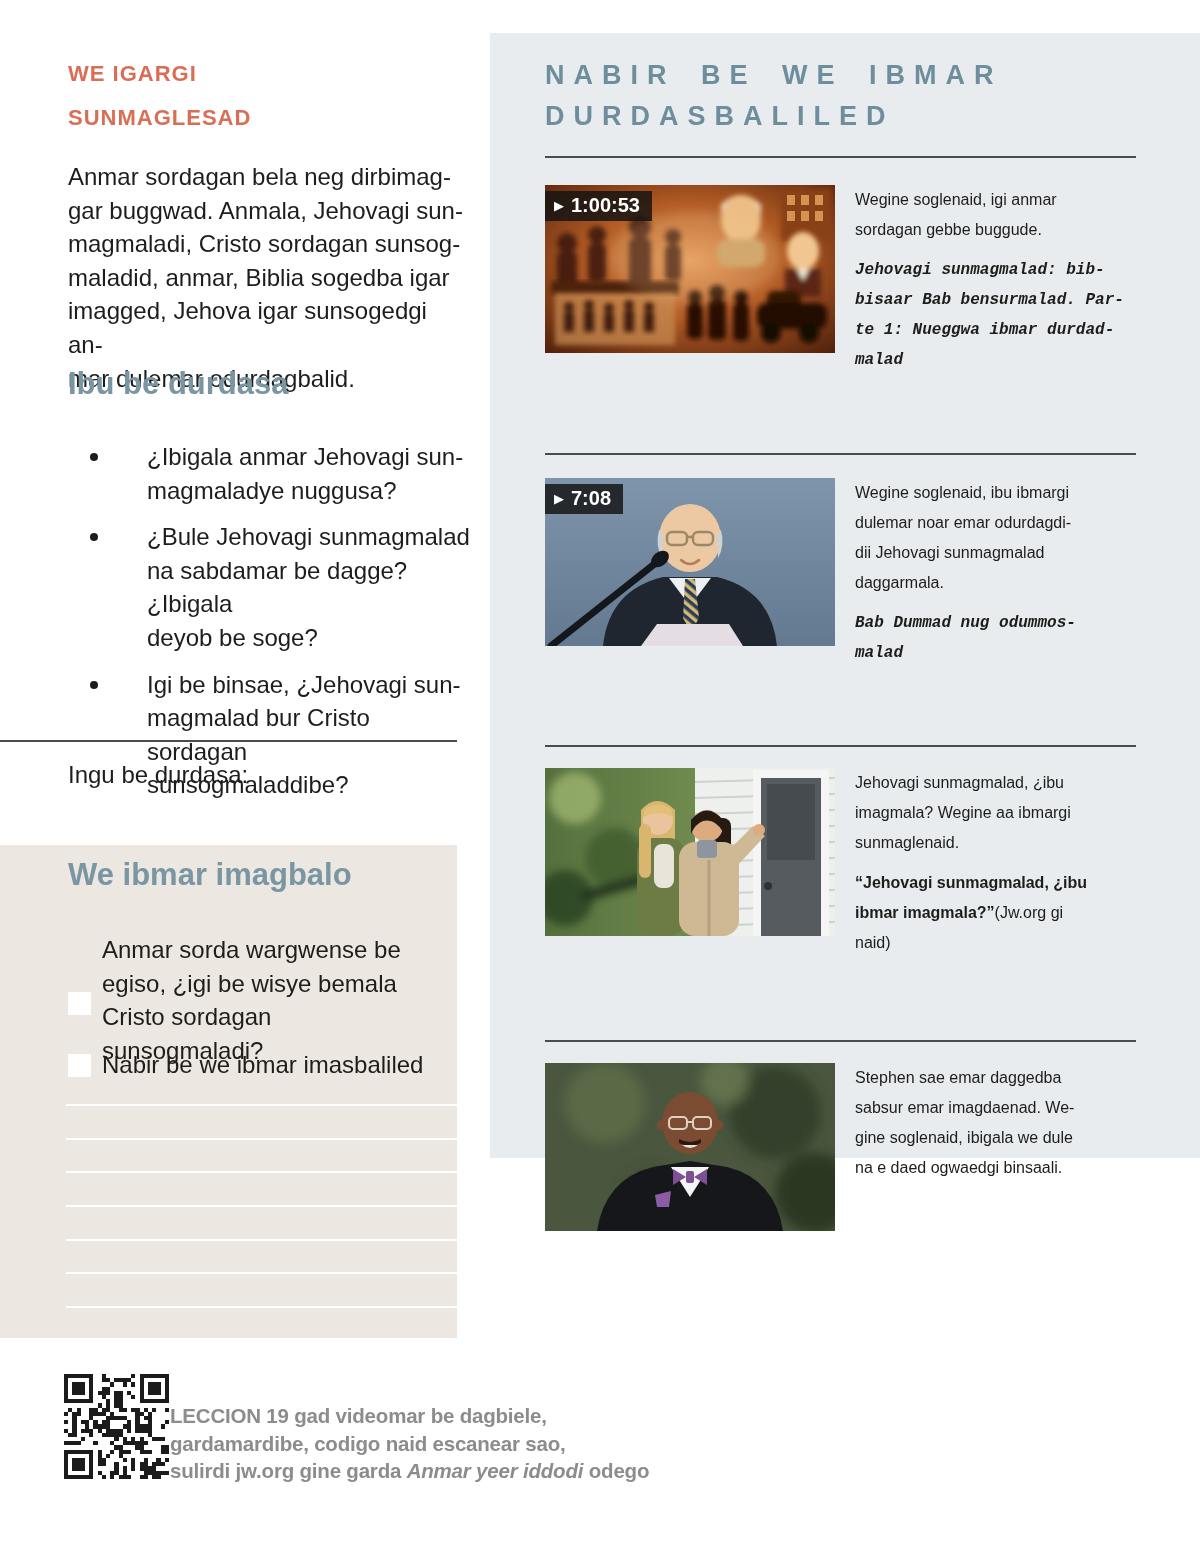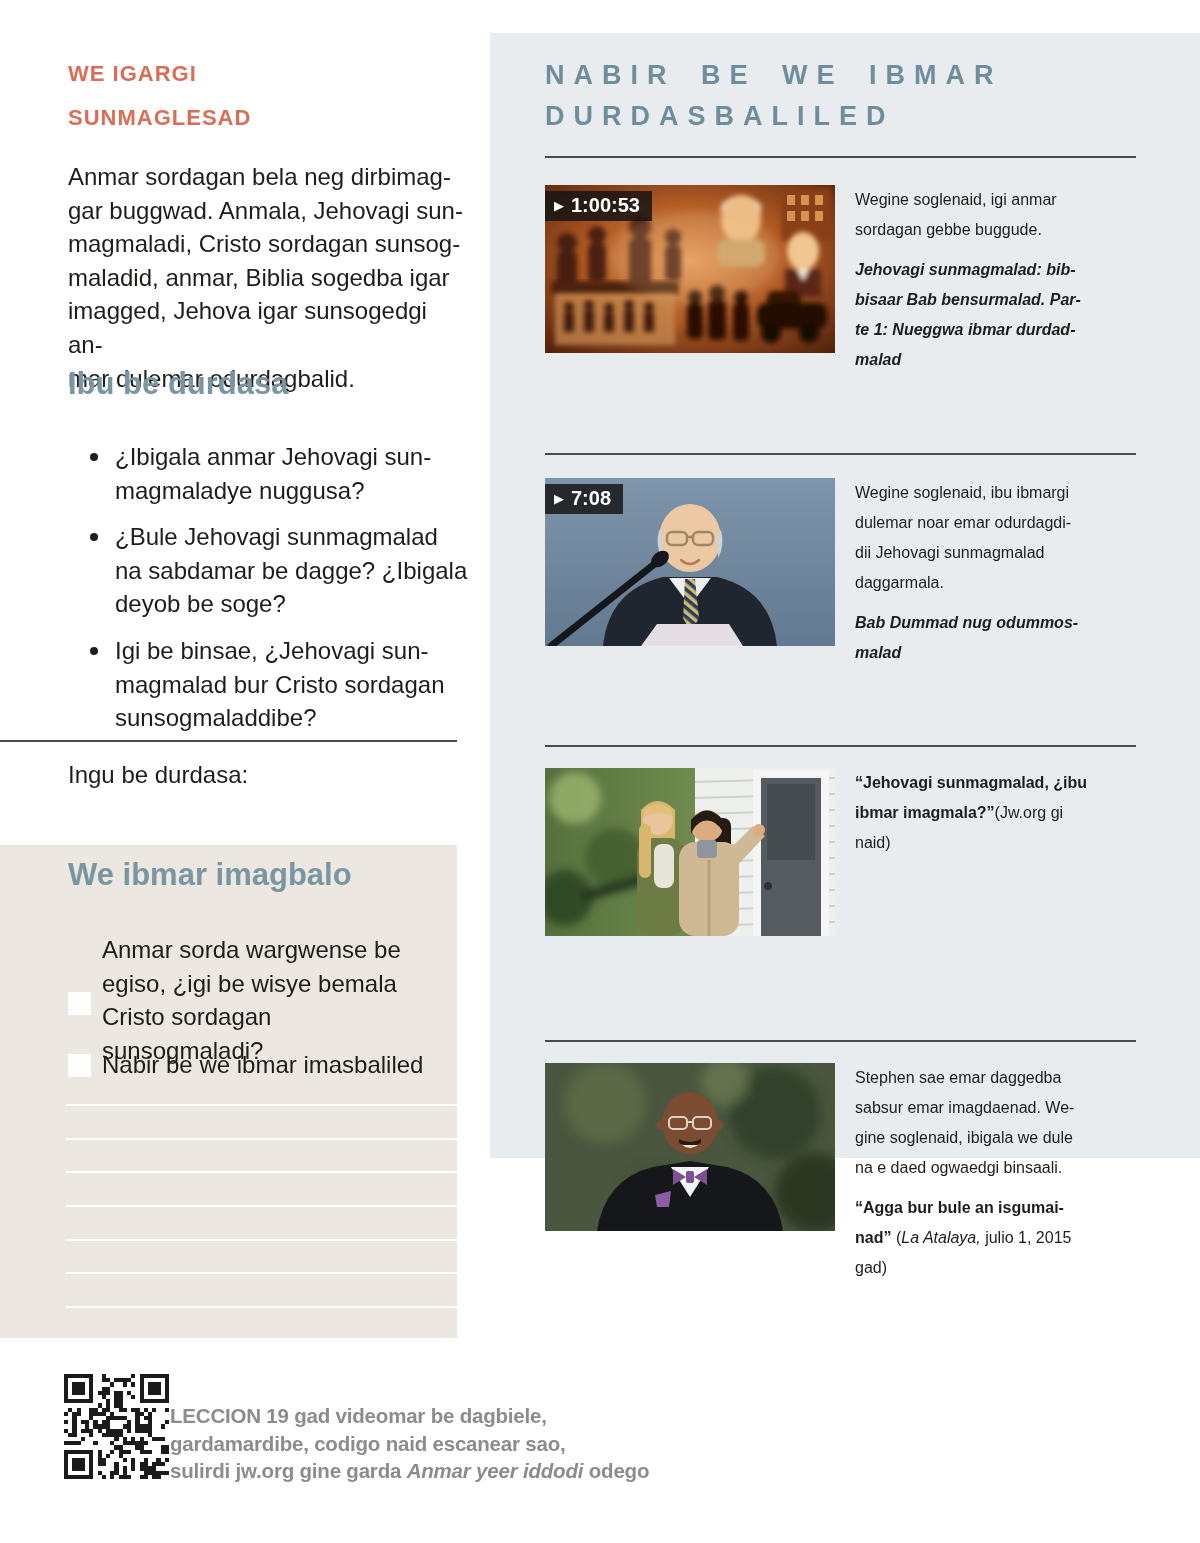--- a/index.html
+++ b/index.html
@@ -30,21 +30,21 @@
     font-size:24px;line-height:33.6px;
   }
   .subhead{
     position:absolute;left:68px;top:366px;margin:0;
     font-size:31px;font-weight:bold;color:var(--heading-blue);
   }
   .bullets{
     position:absolute;left:90px;top:440px;width:380px;margin:0;padding:0;list-style:none;
     font-size:24px;line-height:33.6px;
   }
-  .bullets li{display:flex;margin-bottom:13px;}
+  .bullets li{display:flex;margin-bottom:13px;gap:32px;}
   .dot{flex:0 0 8px;width:8px;height:8px;border-radius:50%;background:var(--text);margin:13px 17px 0 0;}
   .divider{position:absolute;left:0;top:740px;width:457px;height:2px;background:var(--rule-dark);}
   .note{position:absolute;left:68px;top:758px;margin:0;font-size:24px;line-height:33.6px;}
 
   .activity-box{position:absolute;left:0;top:845px;width:457px;height:493px;background:var(--box-bg);}
   .box-title{position:absolute;left:68px;top:12px;margin:0;font-size:31px;font-weight:bold;color:var(--heading-blue);}
   .check-item{position:absolute;left:68px;display:flex;font-size:24px;line-height:33.6px;width:370px;}
   .check-item.one{top:88px;align-items:center;}
   .check-item.two{top:203px;}
   .checkbox{flex:0 0 23px;width:23px;height:23px;background:#fff;margin:6px 11px 0 0;}
@@ -65,21 +65,21 @@
   }
   .thumb svg{display:block;width:100%;height:100%;}
   .badge{
     position:absolute;left:0;top:6px;display:flex;align-items:center;
     background:rgba(18,18,18,.82);color:#fff;font-size:20px;font-weight:bold;
     padding:3px 12px 4px 9px;
   }
   .badge .play{font-size:13px;margin-right:7px;}
   .vtext{width:320px;font-size:16px;line-height:30px;}
   .vtext p{margin:0 0 10px 0;}
-  .bi{font-weight:bold;font-style:italic;}
+  .bi{font-weight:bold;font-style:italic;font-family:Liberation Mono, monospace;}
   .bq{font-weight:bold;}
 
   
   .qr{position:absolute;left:64px;top:1374px;width:105px;height:105px;}
   .foot-text{
     position:absolute;left:170px;top:1402px;margin:0;width:520px;
     font-size:20.5px;line-height:27.5px;font-weight:bold;letter-spacing:-0.2px;
     color:var(--muted);
   }
   .foot-text p{margin:0;}
@@ -338,20 +338,23 @@
             <path d="M146 52 Q162 33 178 52 L178 64 Q170 50 158 53 Q150 56 146 66 Z" fill="#261b12"></path>
             <rect x="134" y="74" width="60" height="94" rx="16" fill="#cfb894"></rect>
             <path d="M178 88 L208 58 L220 68 L190 100 Z" fill="#cfb894"></path>
             <circle cx="214" cy="62" r="6" fill="#dcab80"></circle>
             <rect x="152" y="72" width="20" height="18" rx="4" fill="#8e959e"></rect>
             <line x1="164" y1="92" x2="164" y2="168" stroke="#b5a07e" stroke-width="3"></line>
           </g>
         </svg>
       </div>
       <div class="vtext">
+        <p class="pre">Jehovagi sunmagmalad, ¿ibu
+imagmala? Wegine aa ibmargi
+sunmaglenaid.</p>
         <p class="pre"><span class="bq">“Jehovagi sunmagmalad, ¿ibu
 ibmar imagmala?”</span><span>(Jw.org gi
 naid)</span></p>
       </div>
     </article>
 
     <div class="hrule" style="top:1007px"></div>
 
     <article class="vrow" style="top:1030px">
       <div class="thumb">
@@ -387,23 +390,20 @@
           </g>
           <path d="M134 76 Q145 82 156 76 L156 80 Q145 86 134 80 Z" fill="#2c1a10"></path>
           <path d="M137 82 Q145 88 153 82 Z" fill="#e9e2d6"></path>
         </svg>
       </div>
       <div class="vtext">
         <p class="pre">Stephen sae emar daggedba
 sabsur emar imagdaenad. We-
 gine soglenaid, ibigala we dule
 na e daed ogwaedgi binsaali.</p>
-        <p class="pre"><span class="bq">“Agga bur bule an isgumai-
-nad”</span><span> (</span><i>La Atalaya,</i><span> julio 1, 2015
-gad)</span></p>
       </div>
     </article>
   </section>
 
   <svg class="qr" id="qr" viewBox="0 0 25 25" shape-rendering="crispEdges">
       <path d="M9 0h1v1h-1zM16 0h1v1h-1zM9 1h1v1h-1zM10 1h1v1h-1zM12 1h1v1h-1zM13 1h1v1h-1zM14 1h1v1h-1zM15 1h1v1h-1zM11 2h1v1h-1zM14 2h1v1h-1zM16 2h1v1h-1zM9 3h1v1h-1zM10 3h1v1h-1zM8 4h1v1h-1zM9 4h1v1h-1zM10 4h1v1h-1zM12 4h1v1h-1zM13 4h1v1h-1zM15 4h1v1h-1zM9 5h1v1h-1zM12 5h1v1h-1zM13 5h1v1h-1zM16 5h1v1h-1zM10 6h1v1h-1zM12 6h1v1h-1zM13 6h1v1h-1zM8 7h1v1h-1zM10 7h1v1h-1zM12 7h1v1h-1zM13 7h1v1h-1zM1 8h1v1h-1zM3 8h1v1h-1zM6 8h1v1h-1zM7 8h1v1h-1zM9 8h1v1h-1zM10 8h1v1h-1zM13 8h1v1h-1zM14 8h1v1h-1zM16 8h1v1h-1zM17 8h1v1h-1zM19 8h1v1h-1zM21 8h1v1h-1zM24 8h1v1h-1zM0 9h1v1h-1zM2 9h1v1h-1zM3 9h1v1h-1zM6 9h1v1h-1zM7 9h1v1h-1zM8 9h1v1h-1zM9 9h1v1h-1zM11 9h1v1h-1zM17 9h1v1h-1zM18 9h1v1h-1zM20 9h1v1h-1zM2 10h1v1h-1zM6 10h1v1h-1zM10 10h1v1h-1zM11 10h1v1h-1zM12 10h1v1h-1zM13 10h1v1h-1zM14 10h1v1h-1zM17 10h1v1h-1zM19 10h1v1h-1zM20 10h1v1h-1zM0 11h1v1h-1zM2 11h1v1h-1zM4 11h1v1h-1zM5 11h1v1h-1zM7 11h1v1h-1zM9 11h1v1h-1zM10 11h1v1h-1zM15 11h1v1h-1zM17 11h1v1h-1zM20 11h1v1h-1zM24 11h1v1h-1zM2 12h1v1h-1zM5 12h1v1h-1zM7 12h1v1h-1zM8 12h1v1h-1zM9 12h1v1h-1zM10 12h1v1h-1zM14 12h1v1h-1zM15 12h1v1h-1zM17 12h1v1h-1zM18 12h1v1h-1zM19 12h1v1h-1zM20 12h1v1h-1zM23 12h1v1h-1zM0 13h1v1h-1zM2 13h1v1h-1zM4 13h1v1h-1zM5 13h1v1h-1zM6 13h1v1h-1zM8 13h1v1h-1zM10 13h1v1h-1zM11 13h1v1h-1zM12 13h1v1h-1zM13 13h1v1h-1zM15 13h1v1h-1zM17 13h1v1h-1zM18 13h1v1h-1zM19 13h1v1h-1zM20 13h1v1h-1zM1 14h1v1h-1zM2 14h1v1h-1zM6 14h1v1h-1zM9 14h1v1h-1zM10 14h1v1h-1zM11 14h1v1h-1zM12 14h1v1h-1zM13 14h1v1h-1zM20 14h1v1h-1zM4 15h1v1h-1zM12 15h1v1h-1zM14 15h1v1h-1zM16 15h1v1h-1zM18 15h1v1h-1zM21 15h1v1h-1zM22 15h1v1h-1zM23 15h1v1h-1zM0 16h1v1h-1zM1 16h1v1h-1zM2 16h1v1h-1zM3 16h1v1h-1zM7 16h1v1h-1zM11 16h1v1h-1zM14 16h1v1h-1zM15 16h1v1h-1zM16 16h1v1h-1zM17 16h1v1h-1zM18 16h1v1h-1zM19 16h1v1h-1zM12 17h1v1h-1zM13 17h1v1h-1zM17 17h1v1h-1zM18 17h1v1h-1zM23 17h1v1h-1zM24 17h1v1h-1zM8 18h1v1h-1zM11 18h1v1h-1zM13 18h1v1h-1zM14 18h1v1h-1zM15 18h1v1h-1zM18 18h1v1h-1zM19 18h1v1h-1zM20 18h1v1h-1zM23 18h1v1h-1zM24 18h1v1h-1zM8 19h1v1h-1zM10 19h1v1h-1zM13 19h1v1h-1zM8 20h1v1h-1zM9 20h1v1h-1zM14 20h1v1h-1zM16 20h1v1h-1zM19 20h1v1h-1zM22 20h1v1h-1zM24 20h1v1h-1zM8 21h1v1h-1zM9 21h1v1h-1zM12 21h1v1h-1zM16 21h1v1h-1zM18 21h1v1h-1zM19 21h1v1h-1zM21 21h1v1h-1zM22 21h1v1h-1zM23 21h1v1h-1zM12 22h1v1h-1zM14 22h1v1h-1zM16 22h1v1h-1zM18 22h1v1h-1zM19 22h1v1h-1zM20 22h1v1h-1zM21 22h1v1h-1zM8 23h1v1h-1zM11 23h1v1h-1zM12 23h1v1h-1zM14 23h1v1h-1zM19 23h1v1h-1zM20 23h1v1h-1zM21 23h1v1h-1zM22 23h1v1h-1zM23 23h1v1h-1zM24 23h1v1h-1zM9 24h1v1h-1zM11 24h1v1h-1zM13 24h1v1h-1zM14 24h1v1h-1zM15 24h1v1h-1zM18 24h1v1h-1zM19 24h1v1h-1zM21 24h1v1h-1zM22 24h1v1h-1zM0 0h1v1h-1zM1 0h1v1h-1zM2 0h1v1h-1zM3 0h1v1h-1zM4 0h1v1h-1zM5 0h1v1h-1zM6 0h1v1h-1zM0 1h1v1h-1zM6 1h1v1h-1zM0 2h1v1h-1zM2 2h1v1h-1zM3 2h1v1h-1zM4 2h1v1h-1zM6 2h1v1h-1zM0 3h1v1h-1zM2 3h1v1h-1zM3 3h1v1h-1zM4 3h1v1h-1zM6 3h1v1h-1zM0 4h1v1h-1zM2 4h1v1h-1zM3 4h1v1h-1zM4 4h1v1h-1zM6 4h1v1h-1zM0 5h1v1h-1zM6 5h1v1h-1zM0 6h1v1h-1zM1 6h1v1h-1zM2 6h1v1h-1zM3 6h1v1h-1zM4 6h1v1h-1zM5 6h1v1h-1zM6 6h1v1h-1zM18 0h1v1h-1zM19 0h1v1h-1zM20 0h1v1h-1zM21 0h1v1h-1zM22 0h1v1h-1zM23 0h1v1h-1zM24 0h1v1h-1zM18 1h1v1h-1zM24 1h1v1h-1zM18 2h1v1h-1zM20 2h1v1h-1zM21 2h1v1h-1zM22 2h1v1h-1zM24 2h1v1h-1zM18 3h1v1h-1zM20 3h1v1h-1zM21 3h1v1h-1zM22 3h1v1h-1zM24 3h1v1h-1zM18 4h1v1h-1zM20 4h1v1h-1zM21 4h1v1h-1zM22 4h1v1h-1zM24 4h1v1h-1zM18 5h1v1h-1zM24 5h1v1h-1zM18 6h1v1h-1zM19 6h1v1h-1zM20 6h1v1h-1zM21 6h1v1h-1zM22 6h1v1h-1zM23 6h1v1h-1zM24 6h1v1h-1zM0 18h1v1h-1zM1 18h1v1h-1zM2 18h1v1h-1zM3 18h1v1h-1zM4 18h1v1h-1zM5 18h1v1h-1zM6 18h1v1h-1zM0 19h1v1h-1zM6 19h1v1h-1zM0 20h1v1h-1zM2 20h1v1h-1zM3 20h1v1h-1zM4 20h1v1h-1zM6 20h1v1h-1zM0 21h1v1h-1zM2 21h1v1h-1zM3 21h1v1h-1zM4 21h1v1h-1zM6 21h1v1h-1zM0 22h1v1h-1zM2 22h1v1h-1zM3 22h1v1h-1zM4 22h1v1h-1zM6 22h1v1h-1zM0 23h1v1h-1zM6 23h1v1h-1zM0 24h1v1h-1zM1 24h1v1h-1zM2 24h1v1h-1zM3 24h1v1h-1zM4 24h1v1h-1zM5 24h1v1h-1zM6 24h1v1h-1z" fill="#1b1b1b"></path>
     </svg>
   <div class="foot-text">
     <p>LECCION 19 gad videomar be dagbiele,</p>
     <p>gardamardibe, codigo naid escanear sao,</p>

